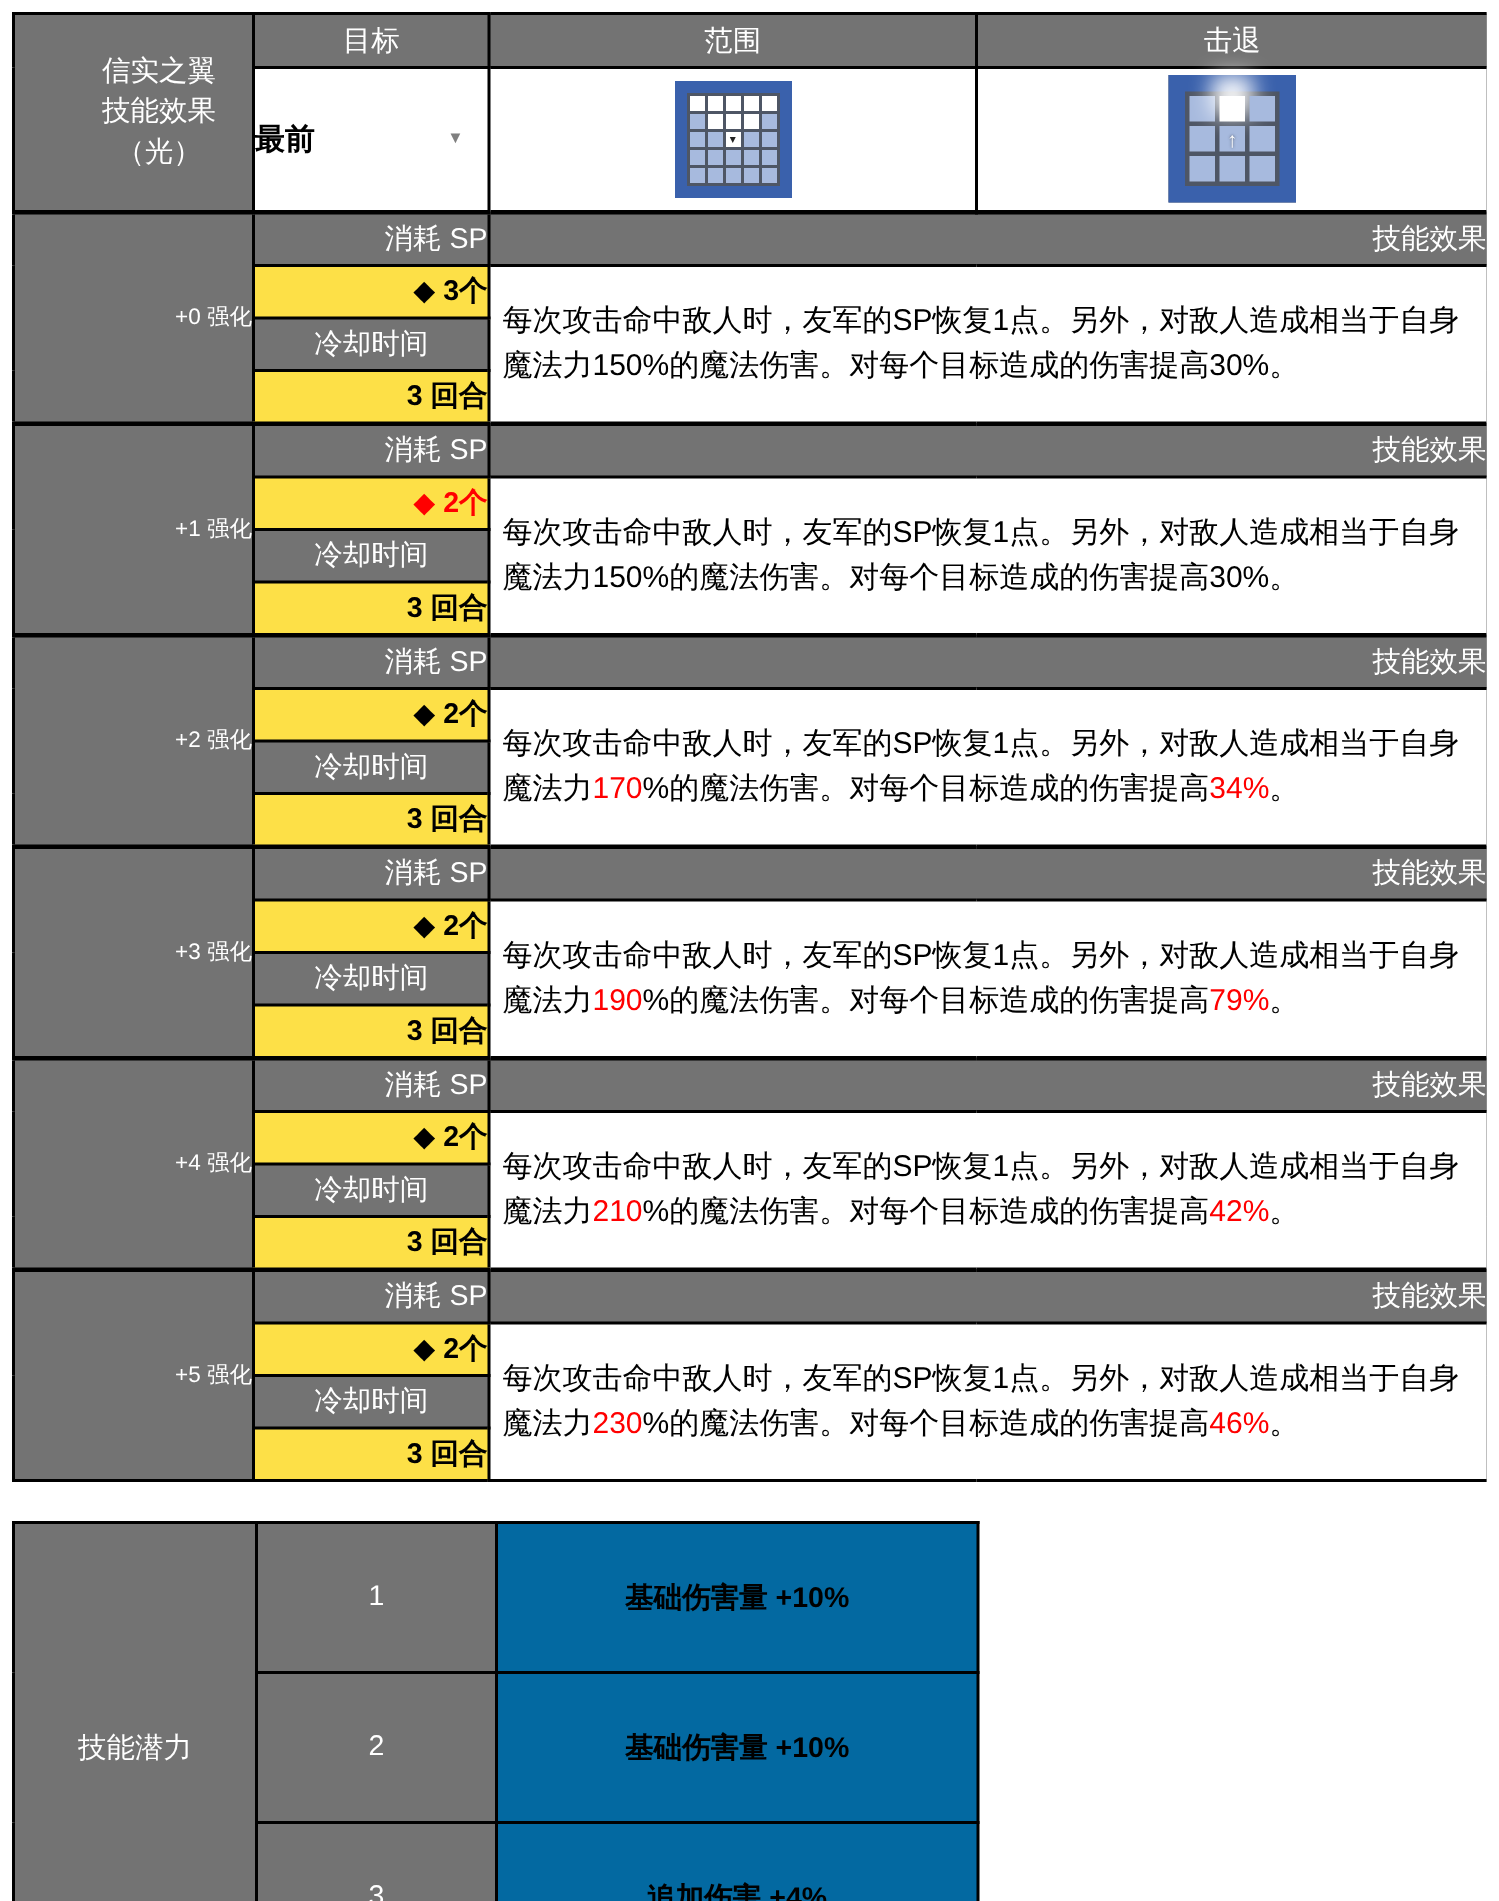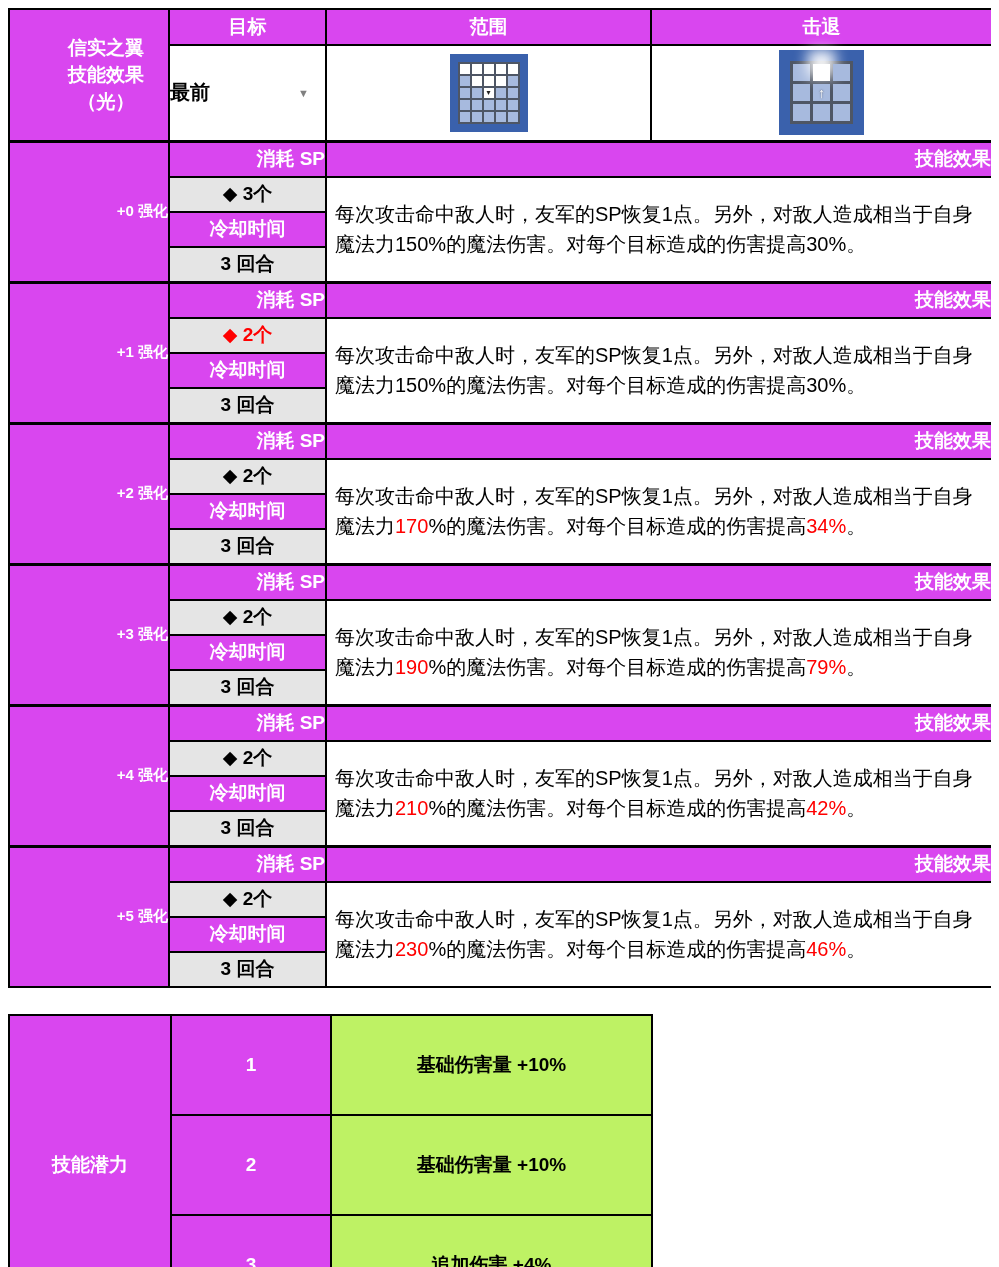--- a/index.html
+++ b/index.html
@@ -3,27 +3,27 @@
 <meta charset="utf-8">
 <style>
   html, body { background:#fff; }
   body { margin:8px; font-family:"Liberation Sans","DejaVu Sans",sans-serif; color:#000; }
   table { border-collapse:collapse; table-layout:fixed; }
   td { border:2px solid #000; vertical-align:middle; text-align:center; padding:0; overflow:visible; }
 
   .main { width:983px; }
   .main col.c1{width:160px}.main col.c2{width:157px}.main col.c3{width:325px}.main col.c4{width:341px}
 
-  .blue { background:#d946ef; color:#fff; font-weight:bold; }
+  .blue { background:#737373; color:#fff; font-weight:normal; }
   .hdr  { height:34px; font-size:19px; }
   .iconrow { height:96px; }
   .name-cell div { line-height:27px; font-size:19px;padding-left:34px; }
   .level { font-size:15px; }
   .sub  { height:33px; font-size:19px; }
-  .val  { height:33px; font-size:19px; font-weight:600; background:#e5e5e5; }
+  .val  { height:33px; font-size:19px; font-weight:600; background:#fde047;text-align:right; }
   .effect { text-align:left; padding:2px 8px; font-size:20px; line-height:30px; font-weight:400; background:#fff; }
   .block-start td { border-top:3px solid #000;text-align:right; }
   .red { color:#ff0000; }
 
   
   .dd { position:relative; width:100%; height:100%; display:flex; align-items:center; justify-content:flex-start; font-size:20px; font-weight:700; }
   .caret { position:absolute; right:16px; top:50%; transform:translateY(-50%); color:#808080; font-size:11px; line-height:1; }
 
   
   .gicon { display:inline-grid; background:#4e5665; border:8px solid #3a61ac; gap:2px; padding:2px; vertical-align:middle; }
@@ -34,21 +34,21 @@
   .cell.glow { box-shadow:0 -9px 14px 5px rgba(255,255,255,0.95); }
   .cell.arrow { display:flex; align-items:center; justify-content:center; color:#fff; font-weight:bold; font-size:14px; line-height:1; text-shadow:0 0 2px #3a4150; }
   .mk { display:block; font-size:8px; line-height:10px; color:#222; }
 
   
   .potential { width:643px; margin-top:26px; }
   .potential col.p1{width:162px}.potential col.p2{width:160px}.potential col.p3{width:321px}
   .potential td { height:98px; }
   .ptitle { font-size:19px; }
   .prank  { font-size:19px; }
-  .peffect{ background:#bef264; font-size:19px; font-weight:600; }
+  .peffect{ background:#0369a1; font-size:19px; font-weight:600; }
 </style>
 </head>
 <body>
 
 <table class="main">
   <colgroup>
       <col class="c1">
       <col class="c2">
       <col class="c3">
       <col class="c4">

